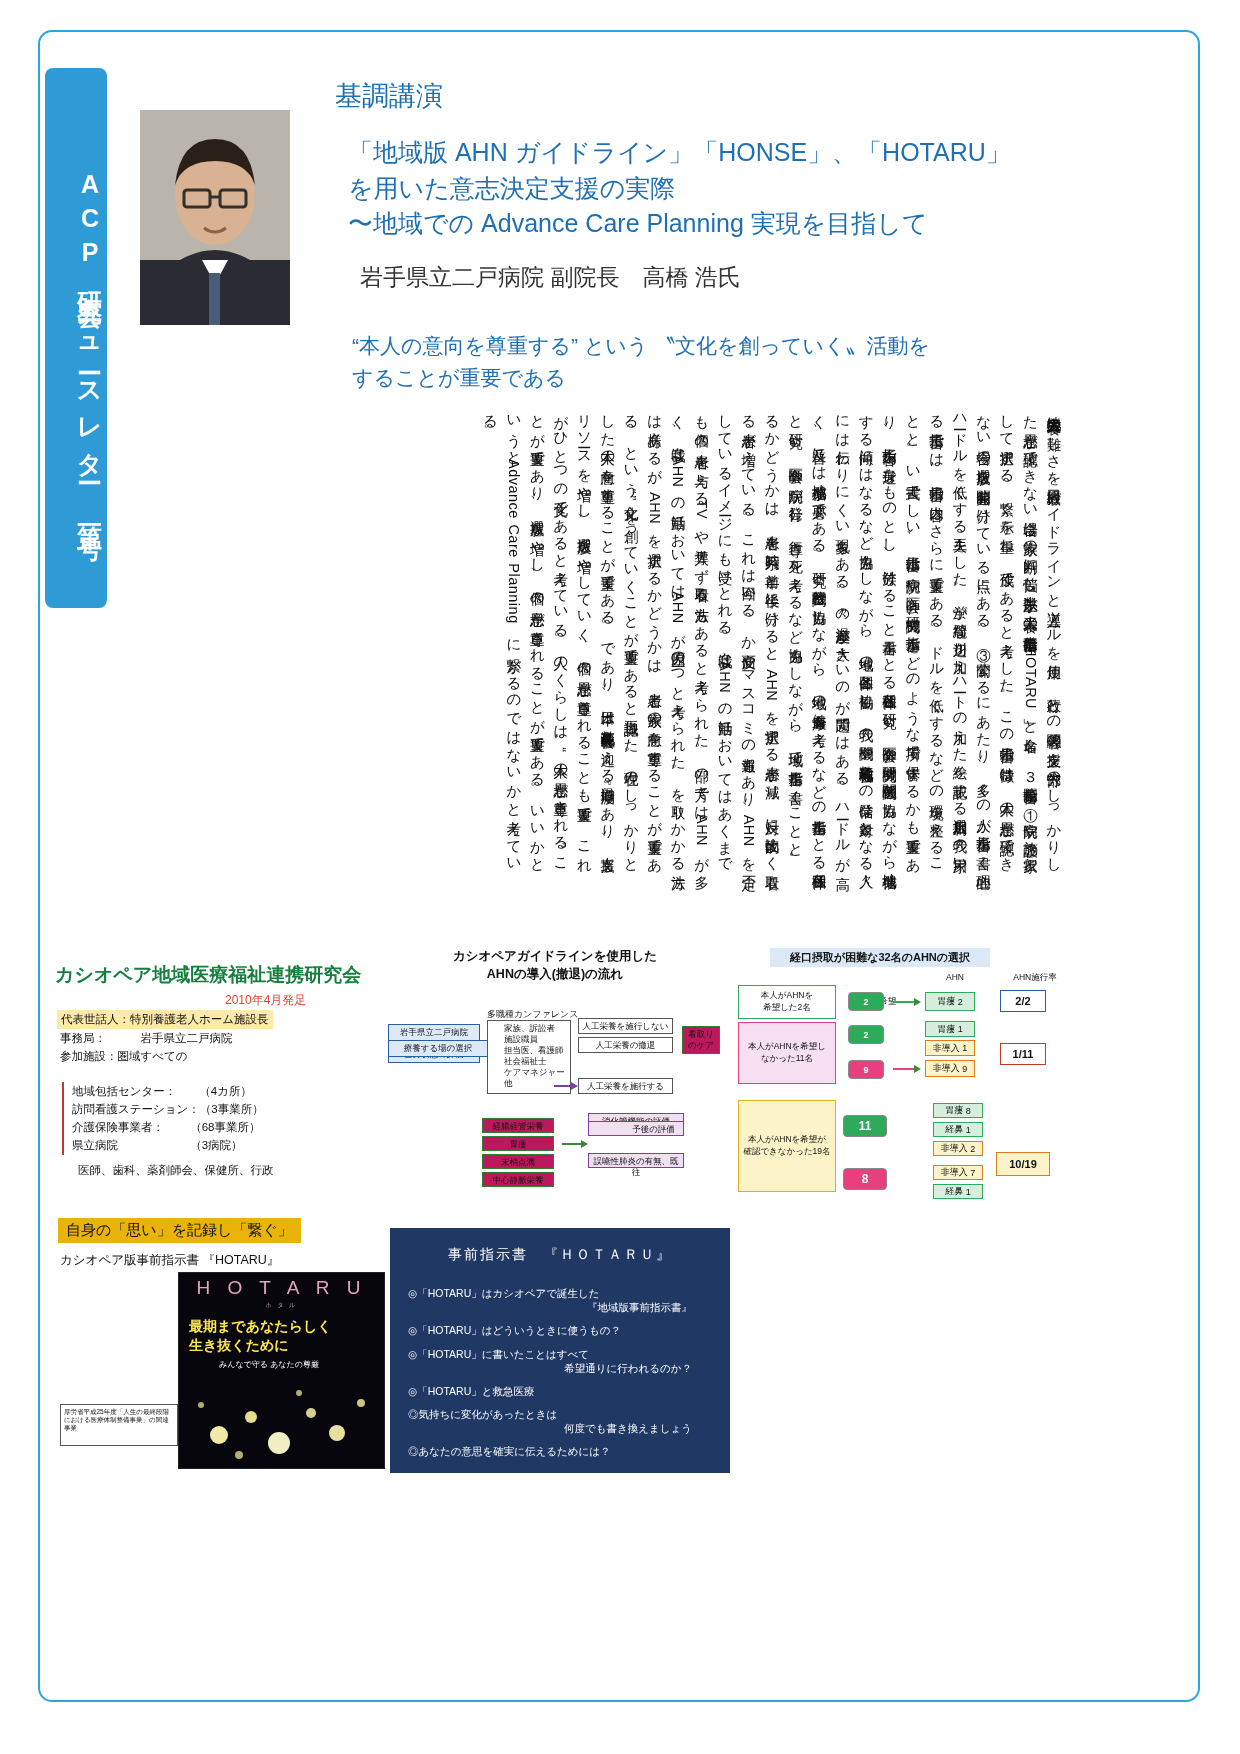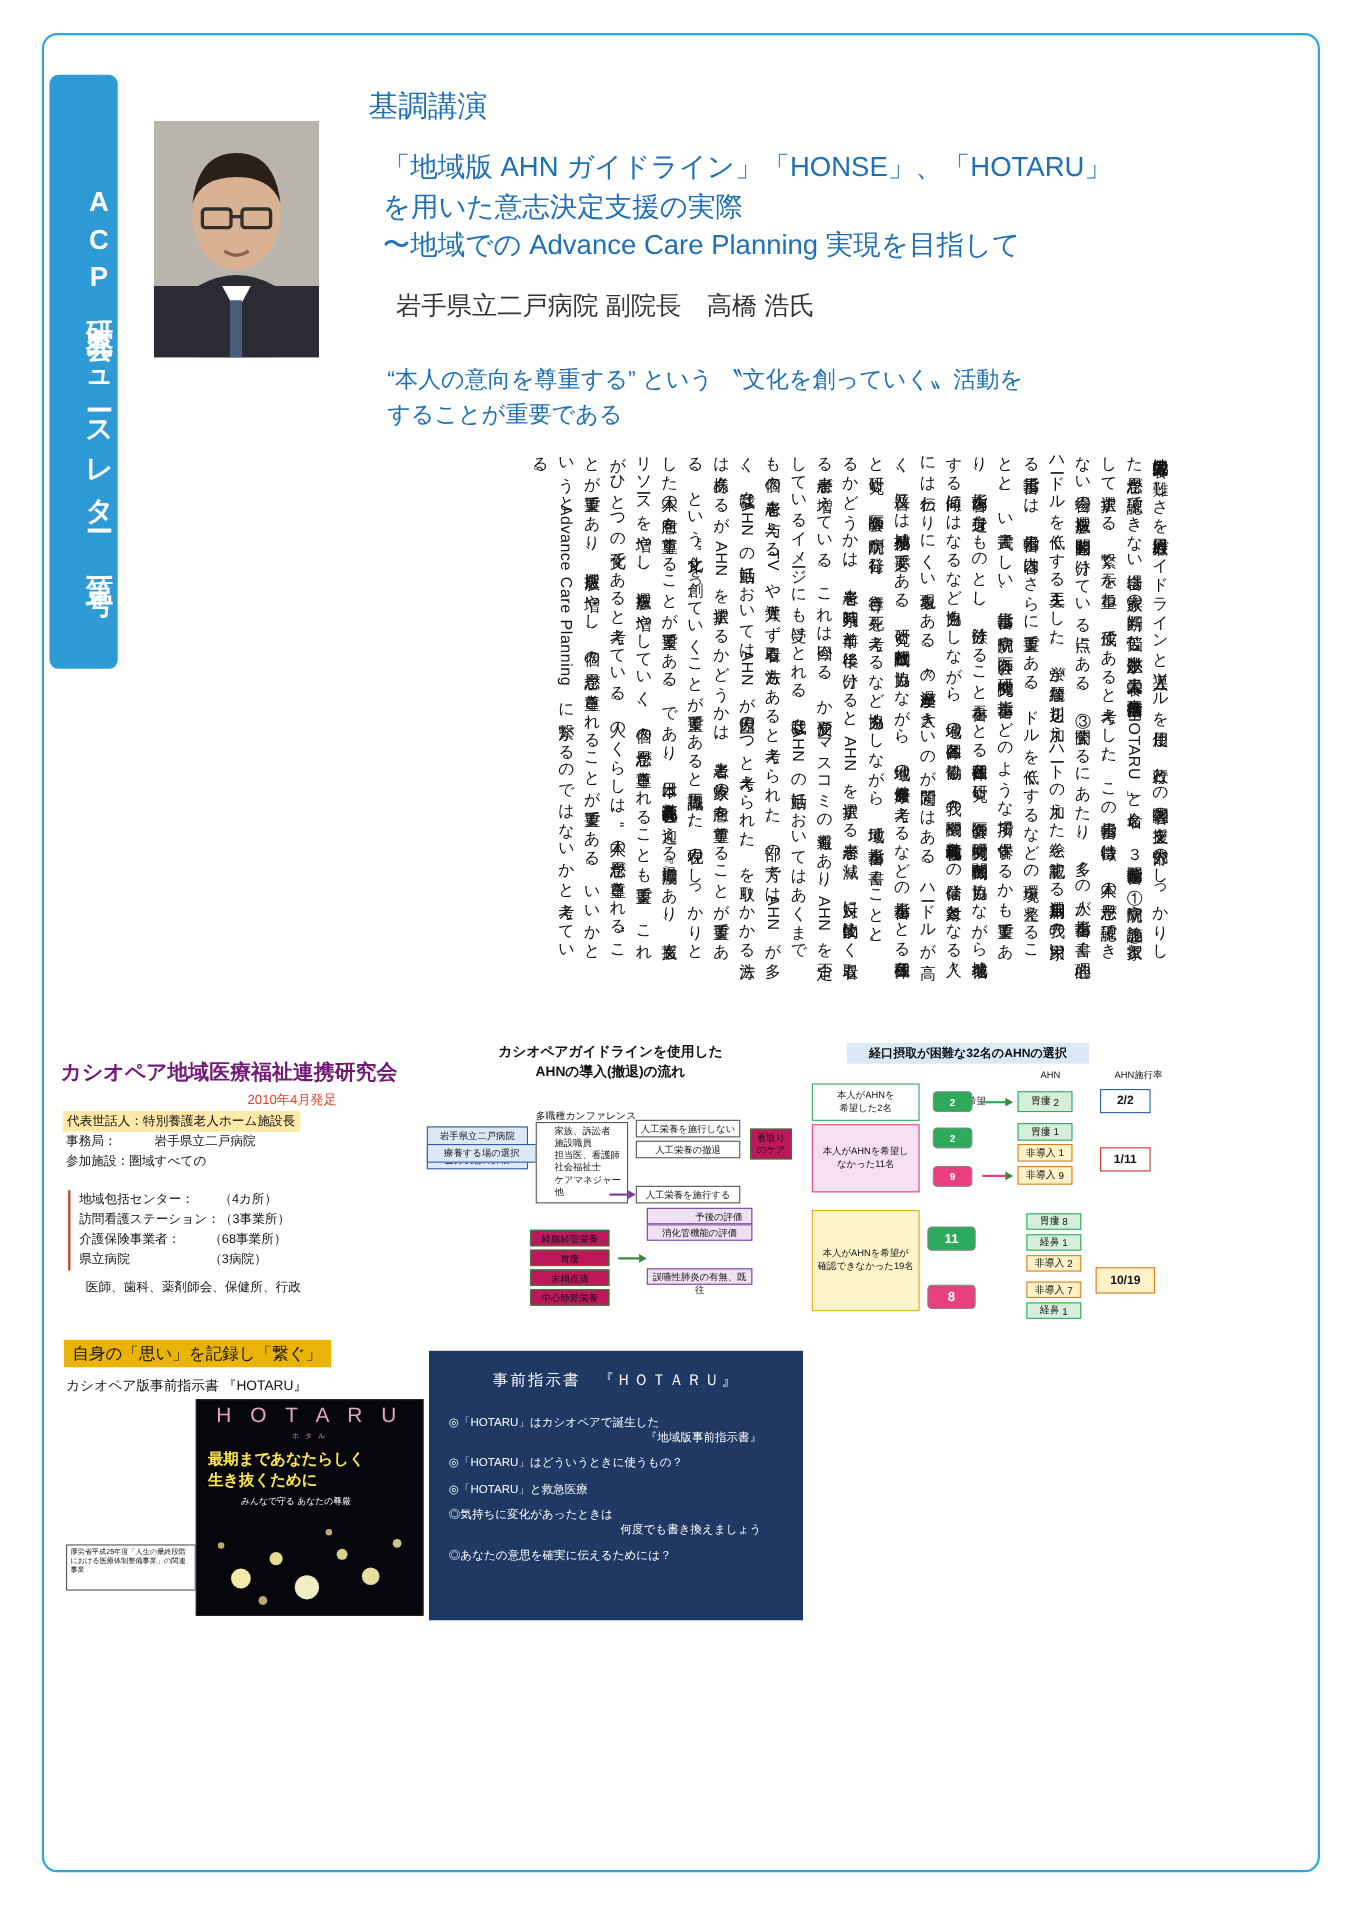--- a/index.html
+++ b/index.html
@@ -45,21 +45,21 @@
   
   .vtext{
     position:absolute;left:145px;top:405px;width:920px;height:460px;
     writing-mode:vertical-rl;
     font-size:14.5px;line-height:1.62;color:#111;
     text-align:justify;
     letter-spacing:0.5px;
   }
   
   .fig-cassiopeia-title{
-    position:absolute;left:55px;top:962px;font-size:19px;color:#701a75;font-weight:bold;
+    position:absolute;left:55px;top:962px;font-size:19px;color:#15803d;font-weight:bold;
   }
   .fig-date{position:absolute;left:225px;top:992px;font-size:12px;color:#e2412a;}
   .fig-rep{
     position:absolute;left:57px;top:1010px;background:#fde9a8;
     font-size:11.5px;padding:2px 4px;color:#111;border:0;
   }
   .fig-lines{position:absolute;left:60px;top:1030px;font-size:11.5px;line-height:1.55;color:#111;}
   .fig-list{position:absolute;left:62px;top:1082px;font-size:11.5px;line-height:1.58;color:#111;border-left:2px solid #c0392b;padding-left:8px;}
   .fig-bottom-line{position:absolute;left:78px;top:1163px;font-size:11.5px;color:#111;}
 
@@ -193,21 +193,21 @@
 <div class="flowbox fb-white" style="left:578px;top:1037px;width:95px;height:16px;">人工栄養の撤退</div>
 <div class="flowbox fb-white" style="left:578px;top:1078px;width:95px;height:16px;">人工栄養を施行する</div>
 <div class="flowbox fb-green" style="left:682px;top:1026px;width:38px;height:28px;">看取りのケア</div>
 
 <div class="flowbox fb-green" style="left:482px;top:1118px;width:72px;height:15px;">経腸経管栄養</div>
 <div class="flowbox fb-green" style="left:482px;top:1136px;width:72px;height:15px;">胃瘻</div>
 <div class="flowbox fb-green" style="left:482px;top:1154px;width:72px;height:15px;">末梢点滴</div>
 <div class="flowbox fb-green" style="left:482px;top:1172px;width:72px;height:15px;">中心静脈栄養</div>
 
 <div class="flowbox fb-purple" style="left:588px;top:1113px;width:96px;height:15px;">消化管機能の評価</div>
-<div class="flowbox fb-purple" style="left:588px;top:1098px;width:96px;height:15px;padding-left:36px;">予後の評価</div>
+<div class="flowbox fb-purple" style="left:588px;top:1121px;width:96px;height:15px;padding-left:36px;">予後の評価</div>
 <div class="flowbox fb-purple" style="left:588px;top:1153px;width:96px;height:15px;">誤嚥性肺炎の有無、既往</div>
 
 <div class="arrow" style="left:562px;top:1143px;width:20px;"></div>
 <div class="arrow purple" style="left:554px;top:1085px;width:18px;"></div>
 
 <div class="tbl-title">経口摂取が困難な32名のAHNの選択</div>
 
 <div class="thead" style="left:840px;top:972px;width:70px;margin-top:24px;">家族の希望</div>
 <div class="thead" style="left:930px;top:972px;width:50px;">AHN</div>
 <div class="thead" style="left:1000px;top:972px;width:70px;">AHN施行率</div>
@@ -294,20 +294,24 @@
   <div class="hp-title">事前指示書　『ＨＯＴＡＲＵ』</div>
   <div class="hp-list">
     <div>
       <span>◎「HOTARU」はカシオペアで誕生した</span>
       <span class="hp-indent">『地域版事前指示書』</span>
     </div>
     <div>
       <span>◎「HOTARU」はどういうときに使うもの？</span>
     </div>
     <div>
+      <span>◎「HOTARU」に書いたことはすべて</span>
+      <span class="hp-indent">希望通りに行われるのか？</span>
+    </div>
+    <div>
       <span>◎「HOTARU」と救急医療</span>
     </div>
     <div>
       <span>◎気持ちに変化があったときは</span>
       <span class="hp-indent">何度でも書き換えましょう</span>
     </div>
     <div>
       <span>◎あなたの意思を確実に伝えるためには？</span>
     </div>
   </div>

